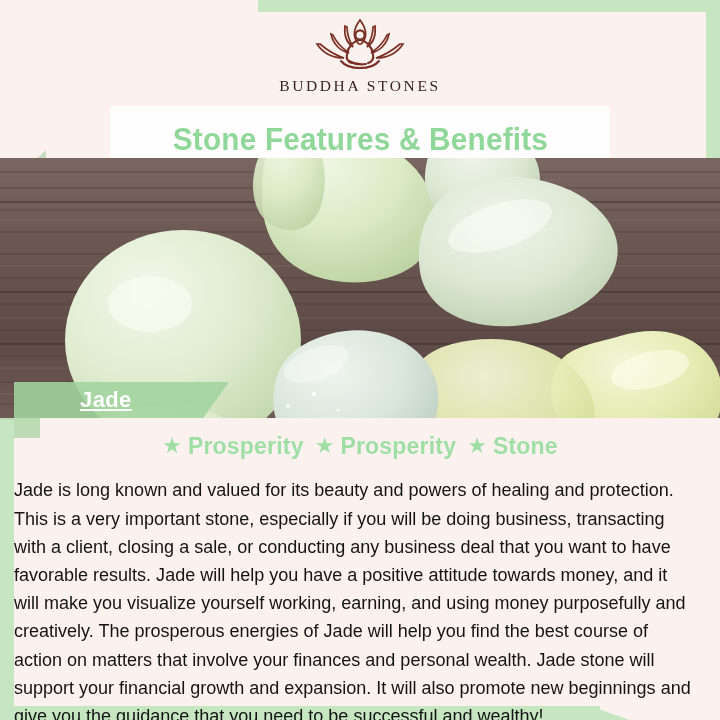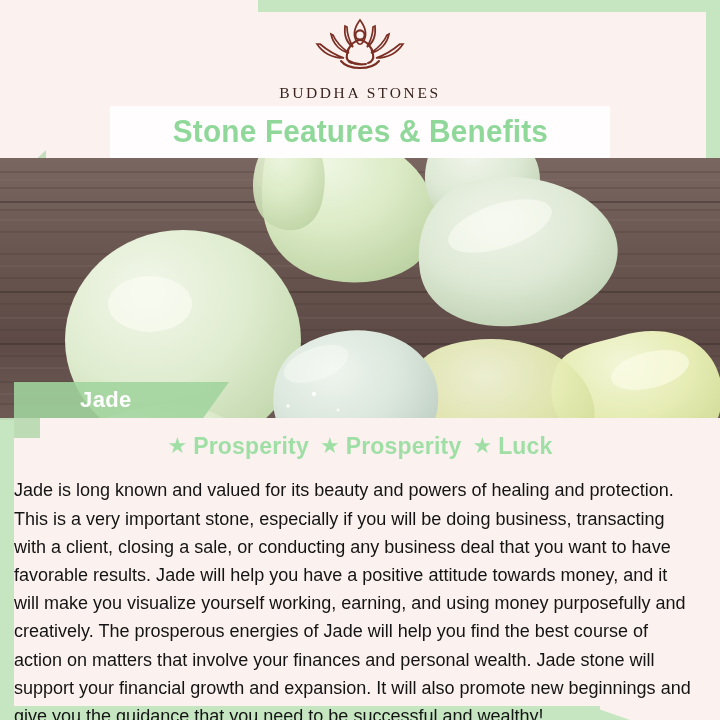--- a/index.html
+++ b/index.html
@@ -53,30 +53,30 @@
     clip-path:polygon(0 100%,100% 0,100% 100%);
   }
 
   
   .logo-wrap{
     position:absolute;left:0;top:14px;width:720px;height:92px;
     display:flex;flex-direction:column;align-items:center;justify-content:flex-start;
   }
   .logo-mark{width:118px;height:60px;display:block;}
   .logo-text{
-    margin-top:10px;
+    margin-top:3px;
     font-family:"Liberation Serif", serif;
     font-size:15.5px;letter-spacing:2.6px;color:#3a2420;font-weight:400;
   }
 
   
   .title-band{
     position:absolute;left:110px;top:106px;width:500px;height:52px;
     background:rgba(255,255,255,.84);
-    display:flex;align-items:center;justify-content:center;
+    display:flex;align-items:flex-end;justify-content:center;
     z-index:6;
   }
   .title-text{
     font-family:"Liberation Sans Narrow","Liberation Sans", sans-serif;
     font-weight:700;font-size:31px;color:#8fd89a;
     letter-spacing:.2px;white-space:nowrap;
     transform:scaleX(.96);
   }
 
   
@@ -90,21 +90,21 @@
   .jade-banner{
     position:absolute;left:14px;top:382px;width:215px;height:36px;
     background:rgba(160,212,157,.88);
     clip-path:polygon(0 0,100% 0,88% 100%,0 100%);
     display:flex;align-items:center;
     z-index:7;
   }
   .jade-label{
     margin-left:66px;
     font-family:"Liberation Sans Narrow","Liberation Sans", sans-serif;
-    font-weight:700;font-size:22px;color:#ffffff;letter-spacing:.4px;
+    font-weight:700;font-size:22px;color:#ffffff;letter-spacing:.4px;text-decoration:underline;
   }
 
   
   .benefits{
     position:absolute;left:0;top:430px;width:720px;height:32px;
     display:flex;align-items:center;justify-content:center;gap:11px;
     z-index:6;
   }
   .benefit{
     display:flex;align-items:center;gap:6px;
@@ -268,19 +268,19 @@
     <span class="benefit">
       <span class="star">★</span>
       <span class="word">Prosperity</span>
     </span>
     <span class="benefit">
       <span class="star">★</span>
       <span class="word">Prosperity</span>
     </span>
     <span class="benefit">
       <span class="star">★</span>
-      <span class="word">Luck</span>
+      <span class="word">Stone</span>
     </span>
   </div>
 
   <p class="body-copy">Jade is long known and valued for its beauty and powers of healing and protection. This is a very important stone, especially if you will be doing business, transacting with a client, closing a sale, or conducting any business deal that you want to have favorable results. Jade will help you have a positive attitude towards money, and it will make you visualize yourself working, earning, and using money purposefully and creatively. The prosperous energies of Jade will help you find the best course of action on matters that involve your finances and personal wealth. Jade stone will support your financial growth and expansion. It will also promote new beginnings and give you the guidance that you need to be successful and wealthy!</p>
 
 </div>
 
 </body></html>

